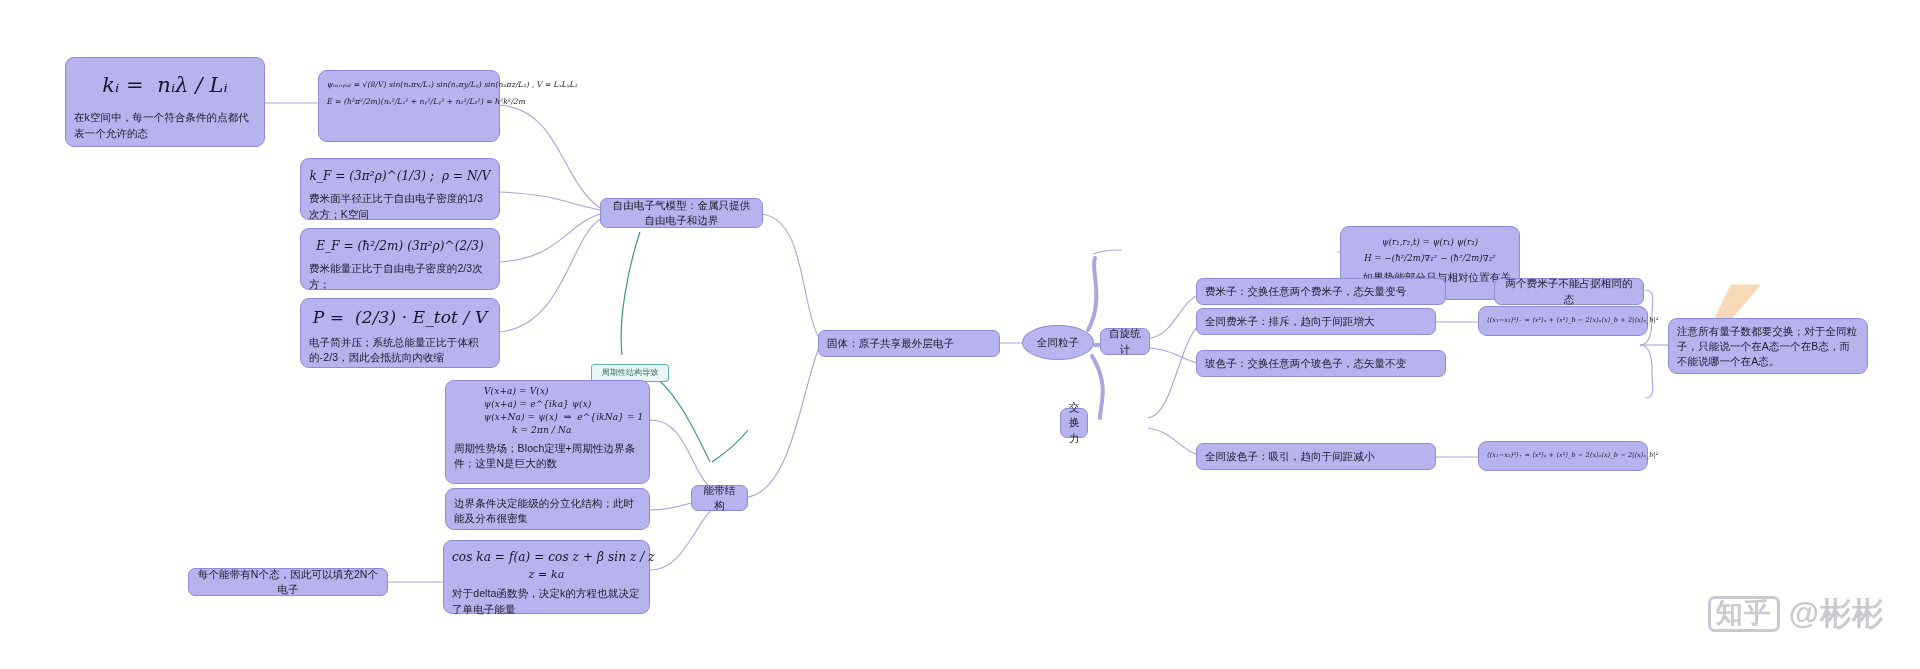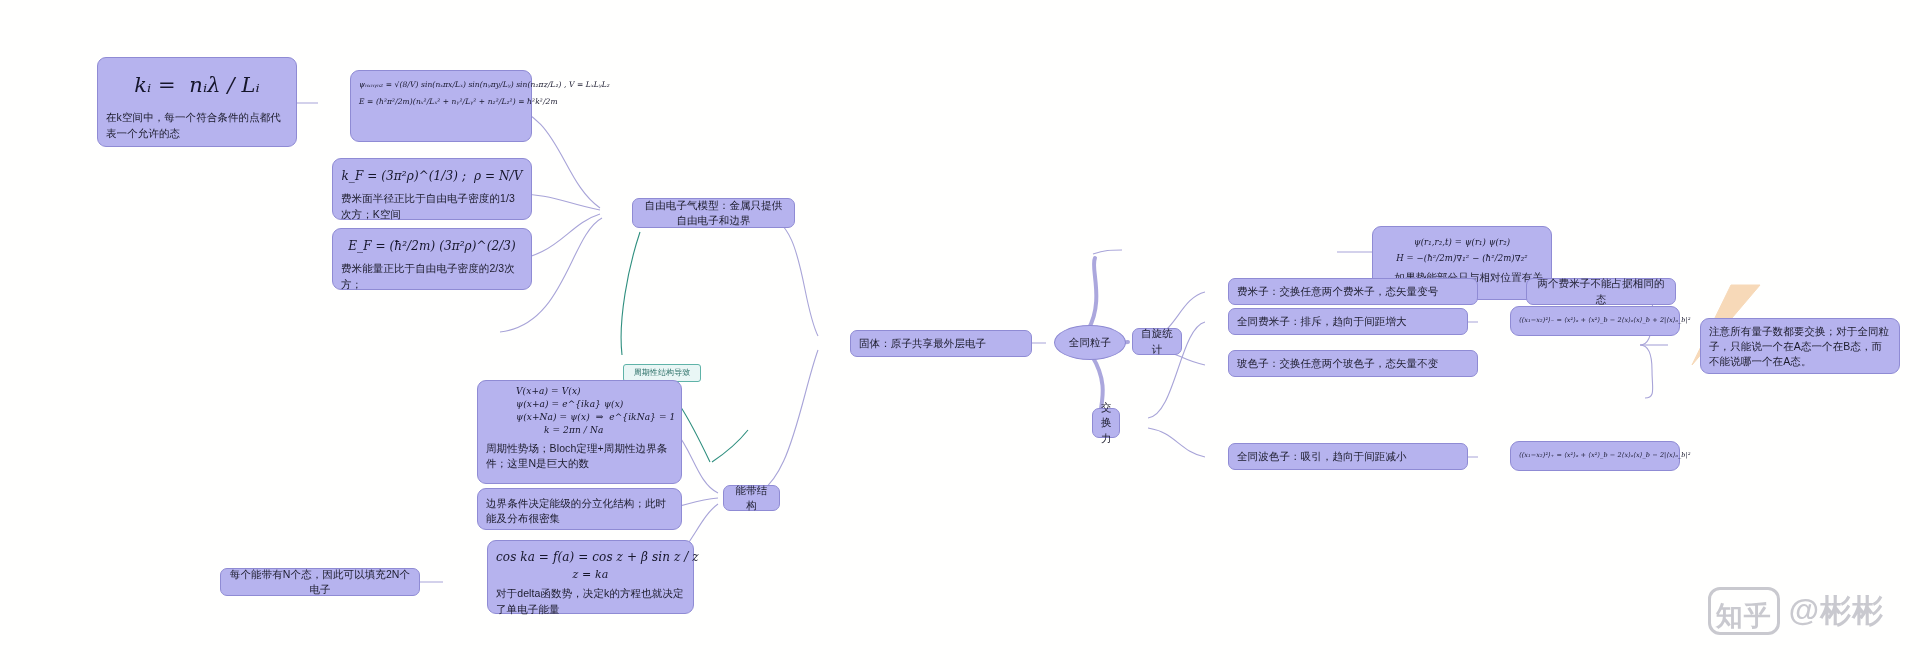--- a/index.html
+++ b/index.html
@@ -17,21 +17,20 @@
     position:absolute;
     box-sizing:border-box;
     background:#b6b3ee;
     border:1px solid #8f8bd4;
     border-radius:9px;
     color:#1b1b2b;
     font-size:10.5px;
     line-height:1.45;
     padding:4px 8px;
     letter-spacing:.1px;
-    margin-left:32px;
   }
   .node.pill{border-radius:7px;}
   .node.center-oval{
     border-radius:50%/50%;
     display:flex;align-items:center;justify-content:center;
     text-align:center;
     background:#b8b5ef;
     border:1px solid #8d89d2;
   }
   .node.small{
@@ -73,22 +72,22 @@
     right:36px;bottom:34px;
     font-size:31px;
     color:#c9c9cf;
     font-weight:600;
     letter-spacing:1px;
     display:flex;align-items:center;gap:9px;
   }
   .wm .zi{
     display:inline-block;
     border:3px solid #c9c9cf;
-    border-radius:12px;
-    padding:12px 5px 2px 5px;
+    border-radius:7px;
+    padding:0 5px 2px 5px;
     font-size:27px;
     line-height:1.05;
   }
 </style>
 </head>
 <body>
 
 <div id="canvas">
 
   <svg class="edges" viewBox="0 0 1920 669">
@@ -163,20 +162,24 @@
   <div class="node" style="left:300px;top:158px;width:200px;height:62px;">
     <span class="formula f-l2" style="margin-top:5px;">k_F = (3π²ρ)^(1/3) ;  ρ = N/V</span>
     <span class="cap" style="margin-top:6px;">费米面半径正比于自由电子密度的1/3次方；K空间</span>
   </div>
 
   <div class="node" style="left:300px;top:228px;width:200px;height:62px;">
     <span class="formula f-l2" style="margin-top:5px;">E_F = (ħ²/2m) (3π²ρ)^(2/3)</span>
     <span class="cap" style="margin-top:6px;">费米能量正比于自由电子密度的2/3次方；</span>
   </div>
 
+  <div class="node" style="left:300px;top:298px;width:200px;height:70px;">
+    <span class="formula f-big" style="margin-top:2px;font-size:17px;">P =  (2/3) · E_tot / V</span>
+    <span class="cap" style="margin-top:5px;">电子简并压；系统总能量正比于体积的-2/3，因此会抵抗向内收缩</span>
+  </div>
 
   <div class="node pill small" style="left:600px;top:198px;width:163px;height:30px;font-size:10.5px;">
       <span>自由电子气模型：金属只提供自由电子和边界</span>
     </div>
 
   <div class="node teal" style="left:591px;top:364px;width:78px;height:18px;">
       <span>周期性结构导致</span>
     </div>
 
   <div class="node" style="left:445px;top:380px;width:205px;height:104px;">
@@ -184,21 +187,21 @@
     <span class="formula f-l1" style="text-align:left;padding-left:30px;font-size:9px;">ψ(x+a) = e^{ika} ψ(x)</span>
     <span class="formula f-l1" style="text-align:left;padding-left:30px;font-size:9px;">ψ(x+Na) = ψ(x)  ⇒  e^{ikNa} = 1</span>
     <span class="formula f-l1" style="text-align:left;padding-left:58px;font-size:9px;">k = 2πn / Na</span>
     <span class="cap" style="margin-top:4px;">周期性势场；Bloch定理+周期性边界条件；这里N是巨大的数</span>
   </div>
 
   <div class="node" style="left:445px;top:488px;width:205px;height:42px;padding-top:6px;">
     <span class="cap">边界条件决定能级的分立化结构；此时能及分布很密集</span>
   </div>
 
-  <div class="node" style="left:455px;top:540px;width:207px;height:74px;">
+  <div class="node" style="left:443px;top:540px;width:207px;height:74px;">
     <span class="formula f-l2" style="margin-top:4px;">cos ka = f(a) = cos z + β sin z / z</span>
     <span class="formula f-l1" style="margin-top:1px;">z = ka</span>
     <span class="cap" style="margin-top:3px;">对于delta函数势，决定k的方程也就决定了单电子能量</span>
   </div>
 
   <div class="node pill small" style="left:188px;top:568px;width:200px;height:28px;">
       <span>每个能带有N个态，因此可以填充2N个电子</span>
     </div>
 
   <div class="node pill small" style="left:691px;top:485px;width:57px;height:26px;">

